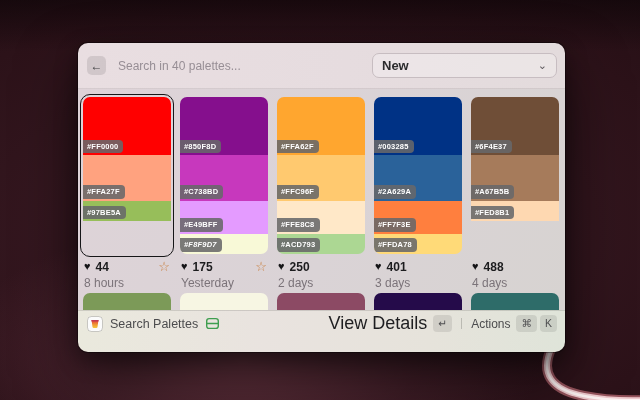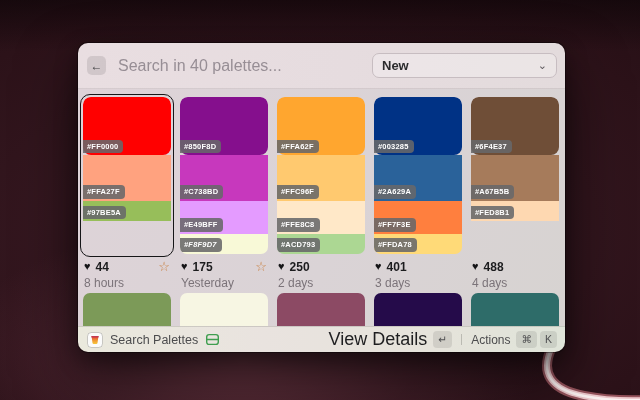--- a/index.html
+++ b/index.html
@@ -29,21 +29,21 @@
     background:linear-gradient(90deg,#e9dee1 0%,#e6dcdf 55%,#e3dbdc 100%);
     border-bottom:1px solid rgba(0,0,0,.08);
   }
   .back-btn{
     width:19px;height:19px;border-radius:5px;background:rgba(0,0,0,.10);
     display:flex;align-items:center;justify-content:center;
     color:#3c3c3e;font-size:12px;line-height:1;cursor:pointer;flex:none;
   }
   .search{
     flex:1;margin-left:10px;border:none;outline:none;background:transparent;
-    font-family:"Liberation Sans",sans-serif;font-size:16px;color:#3a3a3c;min-width:0;
+    font-family:"Liberation Sans",sans-serif;font-size:12px;color:#3a3a3c;min-width:0;
   }
   .search::placeholder{color:#978e95;}
   .dropdown{
     flex:none;width:185px;height:25px;box-sizing:border-box;
     border:1px solid #c7bdc1;border-radius:7px;background:rgba(255,255,255,.28);
     display:flex;align-items:center;padding:0 9px;cursor:pointer;
   }
   .dropdown .val{font-size:13px;font-weight:bold;color:#2c2c2e;}
   .dropdown .chev{margin-left:auto;color:#5f5a5e;font-size:11px;line-height:1;}
   
@@ -52,37 +52,37 @@
     background:linear-gradient(115deg,#ded3d8 0%,#dad3d6 55%,#d7d3d1 100%);
     padding:8px 6px 0 5px;display:flex;gap:9px;
   }
   .col{flex:1;min-width:0;display:flex;flex-direction:column;}
   .card{
     height:157px;flex:none;border-radius:7px;overflow:hidden;
     display:flex;flex-direction:column;cursor:pointer;
   }
   .card.selected{outline:1.5px solid #161618;outline-offset:2px;}
   .band{position:relative;width:100%;}
-  .band.b1{height:37%;border-radius:8px;}.band.b2{height:29%;}.band.b3{height:21%;}.band.b4{height:13%;}
+  .band.b1{height:37%;}.band.b2{height:29%;}.band.b3{height:21%;}.band.b4{height:13%;}
   .chip{
     position:absolute;left:0;bottom:2px;z-index:2;
     background:rgba(104,104,106,.88);color:#fff;
     font-size:7.5px;font-weight:bold;letter-spacing:.2px;line-height:1;
     padding:3px 5px 3px 4px;border-radius:0 4px 4px 0;white-space:nowrap;
   }
   .meta{flex:none;padding:5px 1px 0 1px;}
   .meta-top{display:flex;align-items:center;height:15px;}
   .heart{font-size:11px;color:#141416;margin-right:5px;line-height:1;}
   .likes{font-size:12px;font-weight:bold;color:#1c1c1e;line-height:1;}
   .star{margin-left:auto;color:#c97f3e;font-size:13px;line-height:1;cursor:pointer;}
   .time{font-size:12px;color:#7b7379;margin-top:3px;line-height:1;}
   .partial{height:48px;flex:none;border-radius:7px;margin-top:4px;cursor:pointer;}
   
   .footer{
-    height:25px;flex:none;display:flex;align-items:center;padding:0 8px 0 9px;
+    height:25px;flex:none;display:flex;align-items:center;padding:0 8px 16px 9px;
     background:linear-gradient(90deg,#eae9dd 0%,#e9e3df 38%,#e6e3db 72%,#dfe4d9 100%);
     border-top:1px solid rgba(0,0,0,.12);
   }
   .cmd-title{font-size:12.5px;color:#4c4c4e;margin:0 7px;}
   .ficon{display:flex;align-items:center;flex:none;}
   .spacer{flex:1;}
   .primary{font-size:18px;font-weight:normal;color:#1e1e20;cursor:pointer;text-align:right;}
   .key{
     background:rgba(0,0,0,.09);border-radius:4px;color:#4f4f51;
     font-size:10.5px;line-height:1;padding:3px 5px;margin-left:6px;

